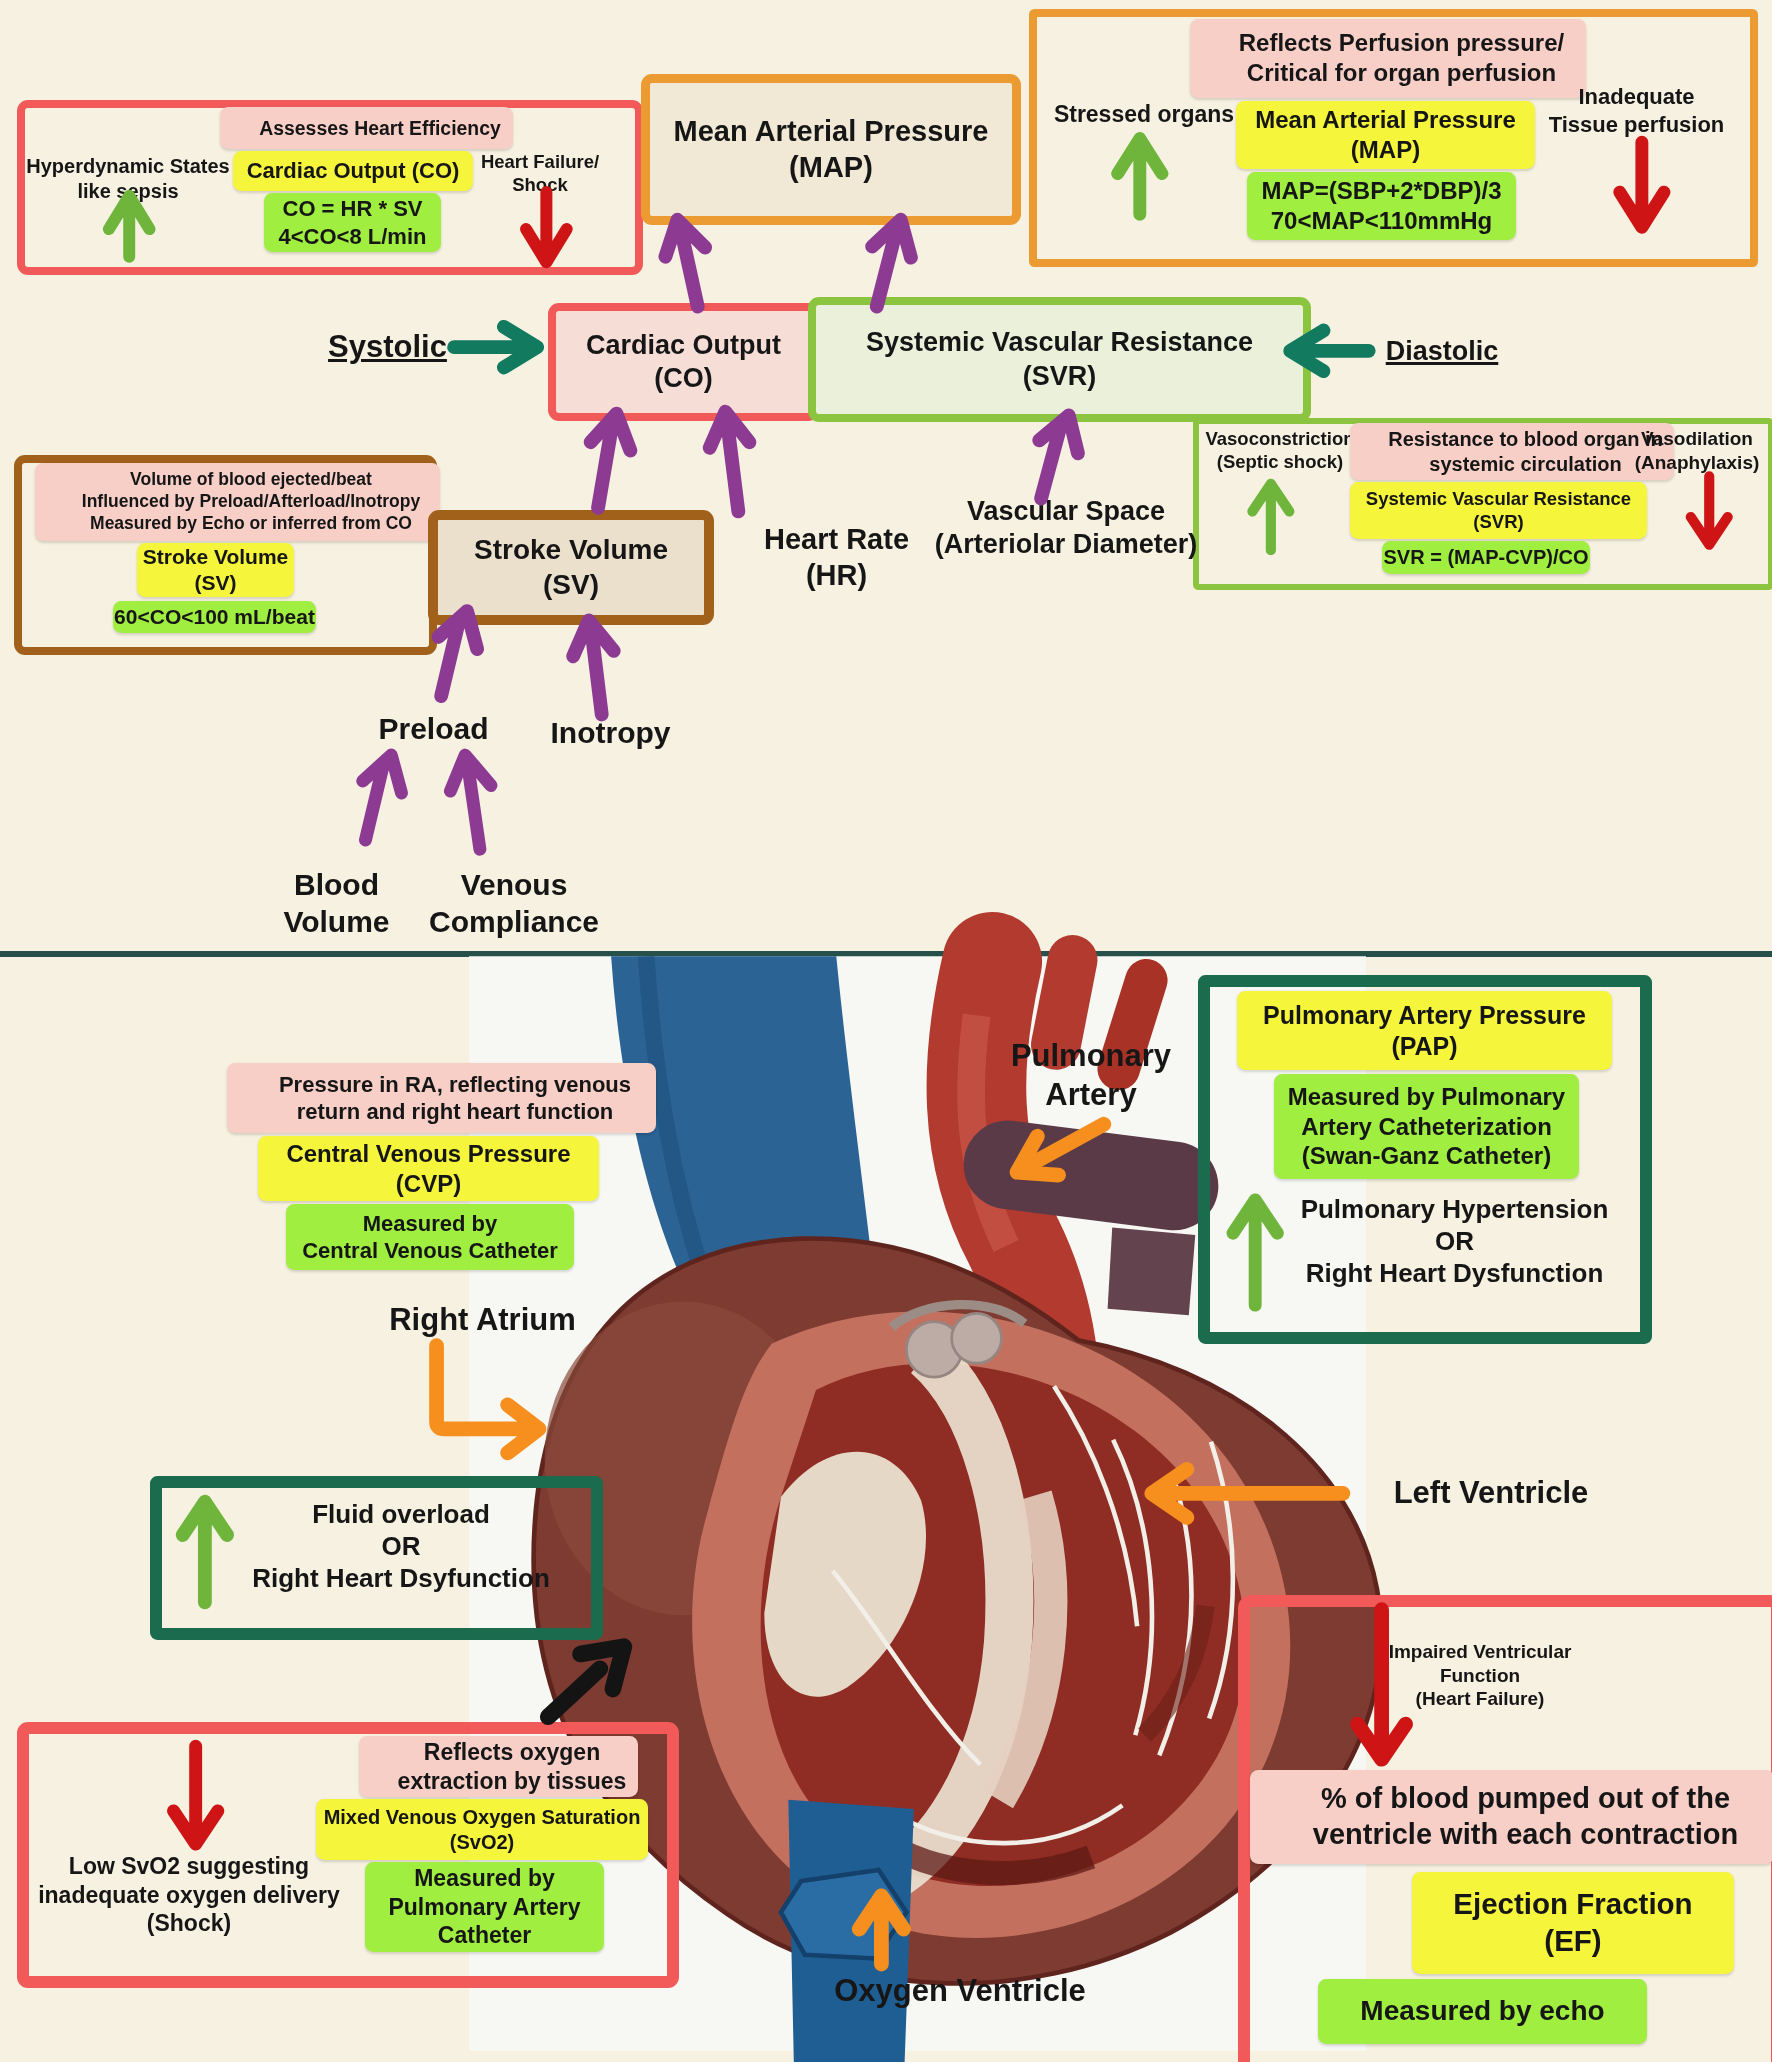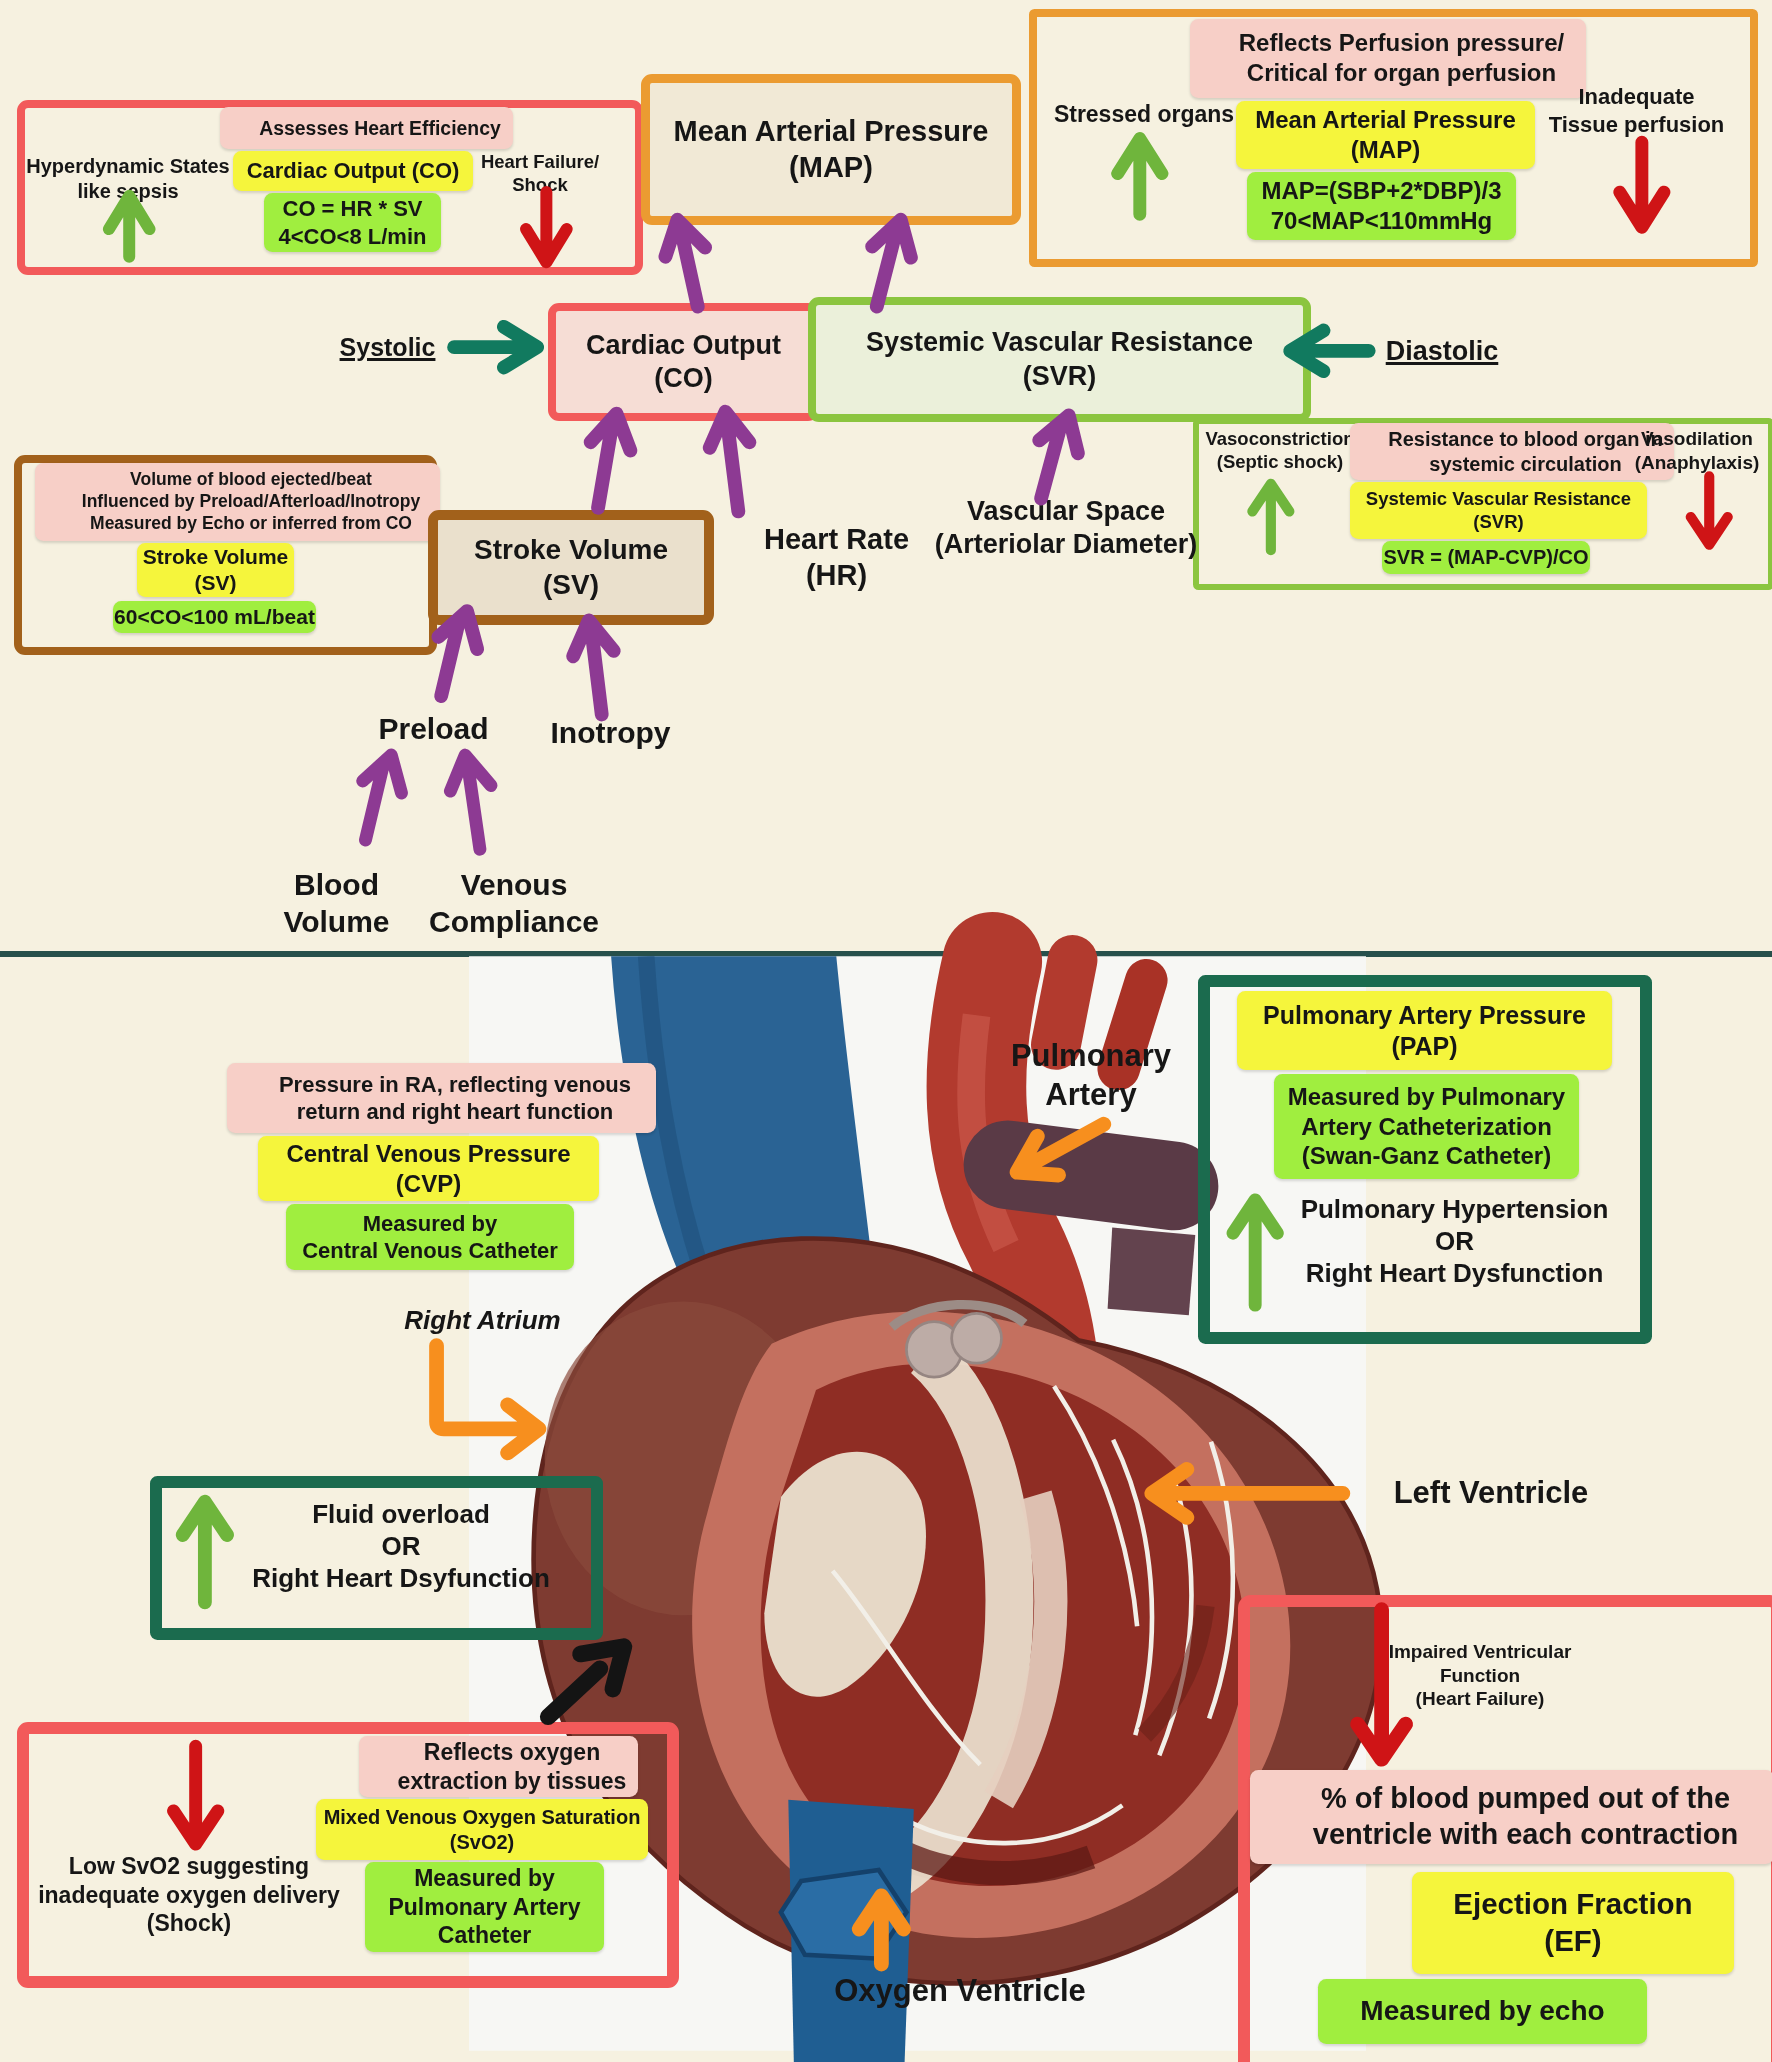--- a/index.html
+++ b/index.html
@@ -88,21 +88,21 @@
   <div class="t chip pink" style="left:1190px;top:18.5px;width:369px;height:79px;font-size:24px;">Reflects Perfusion pressure/
 Critical for organ perfusion</div>
   <div class="t chip yellow" style="left:1236px;top:101px;width:299px;height:68px;font-size:24px;">Mean Arterial Pressure
 (MAP)</div>
   <div class="t chip green" style="left:1247px;top:172px;width:269px;height:68px;font-size:24px;">MAP=(SBP+2*DBP)/3
 70&lt;MAP&lt;110mmHg</div>
   <div class="t" style="left:1038px;top:96px;width:212px;height:37px;font-size:23px;">Stressed organs</div>
   <div class="t" style="left:1528px;top:78px;width:217px;height:65px;font-size:22px;">Inadequate
 Tissue perfusion</div>
 
-  <div class="t ul" style="left:323px;top:328px;width:129px;height:39px;font-size:25px;">Systolic</div>
+  <div class="t ul" style="left:323px;top:328px;width:129px;height:39px;font-size:31px;">Systolic</div>
   <div class="t ul" style="left:1373px;top:332px;width:138px;height:39px;font-size:27px;">Diastolic</div>
 
   <div class="box t" style="left:548px;top:303px;width:255px;height:102px;border:8.3px solid #f25a5a;background:#f6ddd5;font-size:27px;">Cardiac Output
 (CO)</div>
   <div class="box t" style="left:808px;top:297px;width:487px;height:109px;border:8.3px solid #8bc53f;background:#ebf0da;font-size:27px;">Systemic Vascular Resistance
 (SVR)</div>
 
   <div class="box" style="left:1193px;top:418px;width:569px;height:160px;border:6.5px solid #8bc53f;border-radius:5.5px;"></div>
   <div class="t" style="left:1197px;top:426px;width:166px;height:50px;font-size:18.5px;">Vasoconstriction
 (Septic shock)</div>
@@ -149,21 +149,21 @@
 (PAP)</div>
   <div class="t chip green" style="left:1274px;top:1074px;width:305px;height:105px;font-size:24px;">Measured by Pulmonary
 Artery Catheterization
 (Swan-Ganz Catheter)</div>
   <div class="t" style="left:1290px;top:1191px;width:329px;height:100px;font-size:26px;">Pulmonary Hypertension
 OR
 Right Heart Dysfunction</div>
 
   <div class="t" style="left:992px;top:1032px;width:198px;height:87px;font-size:31px;">Pulmonary
 Artery</div>
-  <div class="t" style="left:374px;top:1298px;width:217px;height:44px;font-size:26px;font-style:italic;">Right Atrium</div>
+  <div class="t" style="left:374px;top:1298px;width:217px;height:44px;font-size:31px;">Right Atrium</div>
   <div class="t" style="left:1371px;top:1471px;width:240px;height:44px;font-size:31px;">Left Ventricle</div>
   <div class="t" style="left:826px;top:1968px;width:268px;height:46px;font-size:31px;">Oxygen Ventricle</div>
 
   <div class="box" style="left:150px;top:1476px;width:429px;height:140px;border:12px solid #1b6b4e;border-radius:7.4px;"></div>
   <div class="t" style="left:235px;top:1488px;width:332px;height:116px;font-size:26px;">Fluid overload
 OR
 Right Heart Dsyfunction</div>
 
   <div class="box" style="left:16.6px;top:1722px;width:638px;height:242px;border:12px solid #f25a5a;"></div>
   <div class="t" style="left:20px;top:1844px;width:338px;height:102px;font-size:23px;">Low SvO2 suggesting

